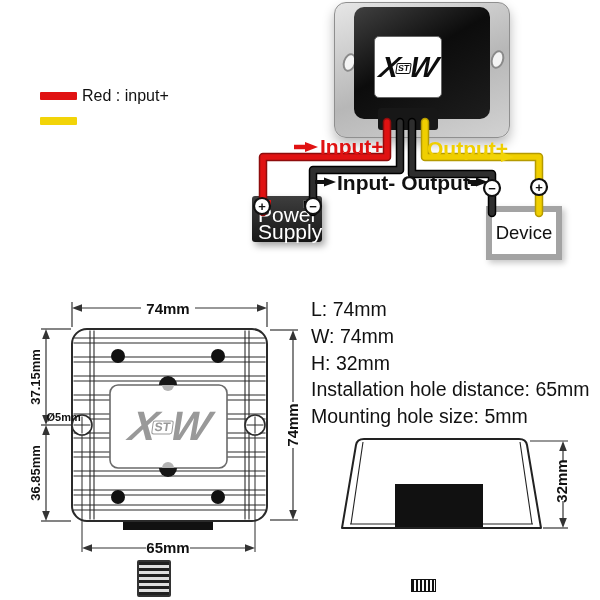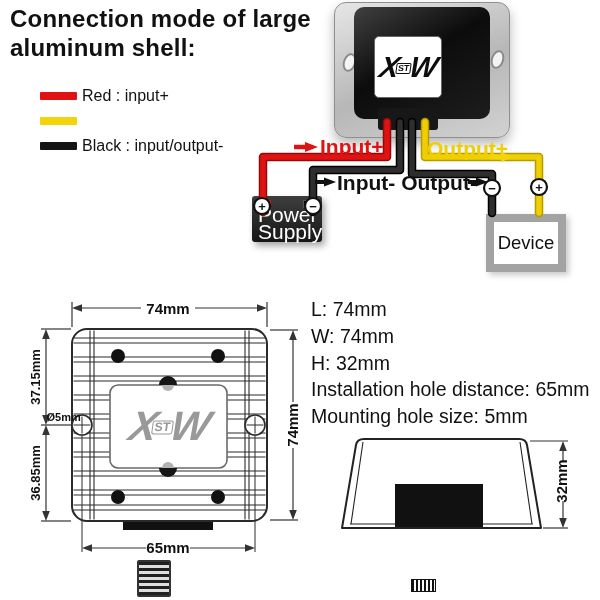--- a/index.html
+++ b/index.html
@@ -40,21 +40,21 @@
   .logo-draw{left:110px;top:392px;width:117px;height:68px;font-size:41px;color:#999;}
 
   
   .psbox{left:252px;top:196px;width:70px;height:46px;border-radius:3px;
          background:linear-gradient(#3e3e3e,#161616);box-shadow:3px 4px 7px rgba(0,0,0,.35);
          color:#fff;font-size:21px;line-height:16.5px;font-weight:500;}
   .pstext{position:absolute;left:6px;top:11px;width:62px;}
   .tab{position:absolute;top:4px;width:13px;height:6px;}
   .tabred{left:6px;background:#e01212;}
   .tabblk{left:51px;background:#000;border:1px solid #555;}
-  .devbox{left:486px;top:214px;width:64px;height:42px;background:#fff;border:8px solid #a3a3a3;
+  .devbox{left:486px;top:206px;width:64px;height:42px;background:#fff;border:6px solid #a3a3a3;
           box-shadow:3px 3px 6px rgba(0,0,0,.22);display:flex;align-items:center;justify-content:center;
           font-size:18.5px;font-weight:500;}
 
   
   svg text{font-family:"Liberation Sans","DejaVu Sans",sans-serif;}
   .wlabel{font-size:21px;font-weight:600;}
   .dim{font-size:15px;font-weight:bold;fill:#111;}
   .dimsm{font-size:13px;font-weight:bold;fill:#111;}
   .dimxs{font-size:11px;font-weight:bold;fill:#111;}
 
@@ -65,36 +65,28 @@
   .thumb-heatsink{left:137px;top:560px;width:30px;height:33px;border:2px solid #333;border-radius:2px;
         background:repeating-linear-gradient(180deg,#202020 0 3px,#dedede 3px 6px);}
   .thumb-barcode{left:411px;top:579px;width:23px;height:11px;border:1px solid #111;
         background:repeating-linear-gradient(90deg,#111 0 2px,#fafafa 2px 4px);}
 </style>
 </head>
 <body>
 
 <div class="stage">
 
-  <div class="abs title">
-    <div>Connection mode of large</div>
-    <div>aluminum shell:</div>
-  </div>
 
   <div class="abs legend">
     <div class="lrow">
       <span class="swatch" style="background: rgb(224, 18, 18);"></span>
       <span class="llabel">Red : input+</span>
     </div>
     <div class="lrow">
       <span class="swatch" style="background: rgb(242, 212, 8);"></span>
-    </div>
-    <div class="lrow">
-      <span class="swatch" style="background: rgb(20, 20, 20);"></span>
-      <span class="llabel">Black : input/output-</span>
     </div>
   </div>
 
   <div class="abs photo">
     <div class="flange">
       <i class="fhole fholeL"></i>
       <i class="fhole fholeR"></i>
     </div>
     <div class="shell"></div>
     <div class="plabel">

